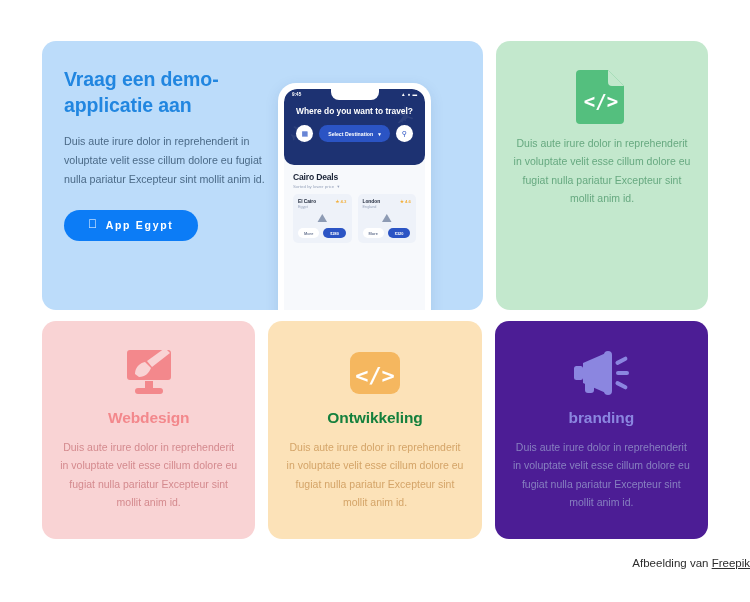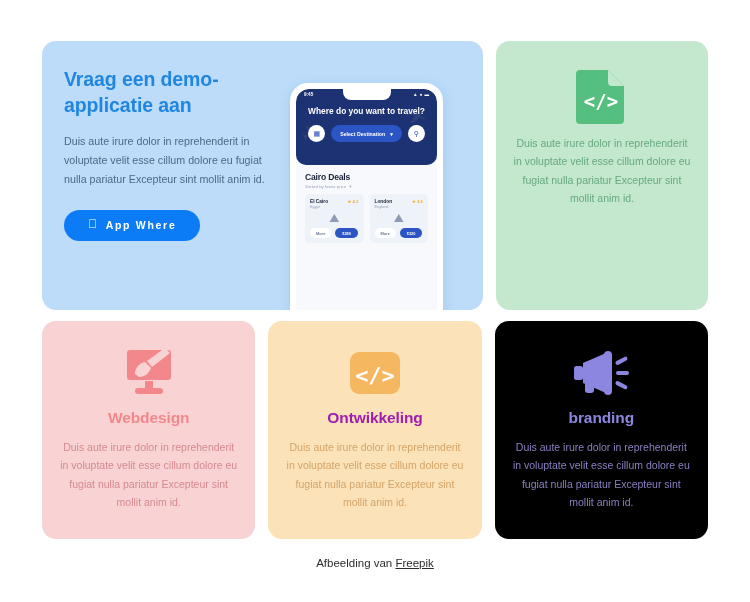--- a/index.html
+++ b/index.html
@@ -77,21 +77,21 @@
     font-weight: bold;
     letter-spacing: 1.7px;
     cursor: pointer;
     font-family: "Liberation Sans", sans-serif;
   }
   .apple-glyph { font-size: 12px; line-height: 1; margin-top: -2px; }
 
   
   .phone {
     position: absolute;
-    left: 248px;
+    left: 236px;
     top: 42px;
     width: 153px;
     height: 245px;
     background: #ffffff;
     border-radius: 18px 18px 0 0;
     padding: 6px 6px 0 6px;
     box-shadow: 0 4px 14px rgba(30,70,120,.13);
   }
   .phone-screen {
     width: 100%;
@@ -221,74 +221,74 @@
     flex: 1 1 0;
     display: flex;
     flex-direction: column;
     align-items: center;
     text-align: center;
     padding: 26px 17px 0 17px;
   }
   .card-green  { background: #c3e8cd; }
   .card-pink   { background: #f9d3d4; }
   .card-yellow { background: #fce2b8; }
-  .card-purple { background: #000000; }
+  .card-purple { background: #4c1d95; }
 
   .feature-icon { height: 56px; display: flex; align-items: center; justify-content: center; }
   .card-pink .feature-icon,
   .card-yellow .feature-icon,
   .card-purple .feature-icon { height: 52px; }
 
   .feature-title {
     font-size: 15.5px;
     font-weight: bold;
     margin-top: 10px;
     letter-spacing: -0.1px;
   }
   .card-green  .feature-title { color: #57b97a; font-size: 15.5px; }
   .card-pink   .feature-title { color: #f3888c; }
-  .card-yellow .feature-title { color: #a21caf; }
+  .card-yellow .feature-title { color: #15803d; }
   .card-purple .feature-title { color: #8b86e0; }
 
   .feature-body {
     font-size: 10.5px;
     line-height: 1.75;
     margin-top: 11px;
   }
   .card-green  .feature-body { color: #67a980; }
   .card-pink   .feature-body { color: #d48a8e; }
   .card-yellow .feature-body { color: #d4a468; }
   .card-purple .feature-body { color: #8780c0; }
 
   
   .footer {
     position: absolute;
     left: 0; right: 0;
     top: 549px;
-    text-align: center;
+    text-align: right;
     font-size: 11.5px;
     color: #2d2d2d;
   }
   .footer a { color: #2d2d2d; text-decoration: underline; }
 </style>
 </head>
 <body>
 
 <div class="page">
 
   <div class="grid">
 
     <div class="row row-top">
 
       <div class="card card-hero">
         <div class="hero-title">Vraag een demo-applicatie aan</div>
         <div class="hero-body">Duis aute irure dolor in reprehenderit in voluptate velit esse cillum dolore eu fugiat nulla pariatur Excepteur sint mollit anim id.</div>
         <button class="app-store-btn">
           <span class="apple-glyph"></span>
-          <span>App Where</span>
+          <span>App Egypt</span>
         </button>
 
         
         <div class="phone">
           <div class="phone-screen">
 
             <div class="phone-hero">
               <div class="notch"></div>
               <div class="status-bar">
                 <span>9:45</span>

